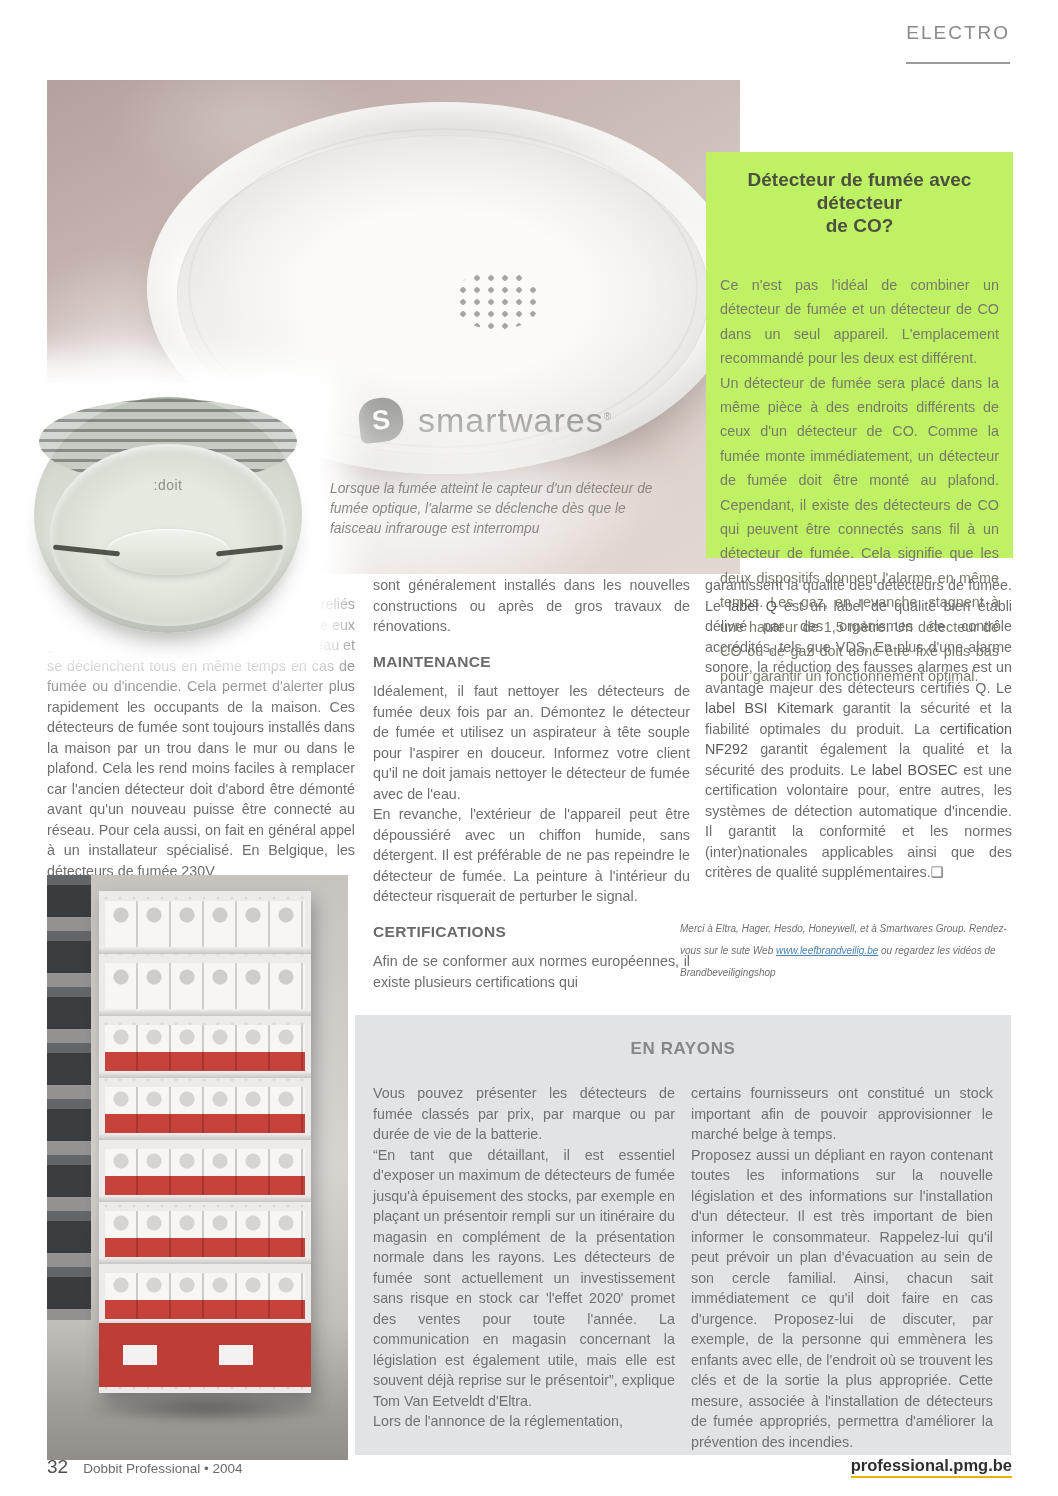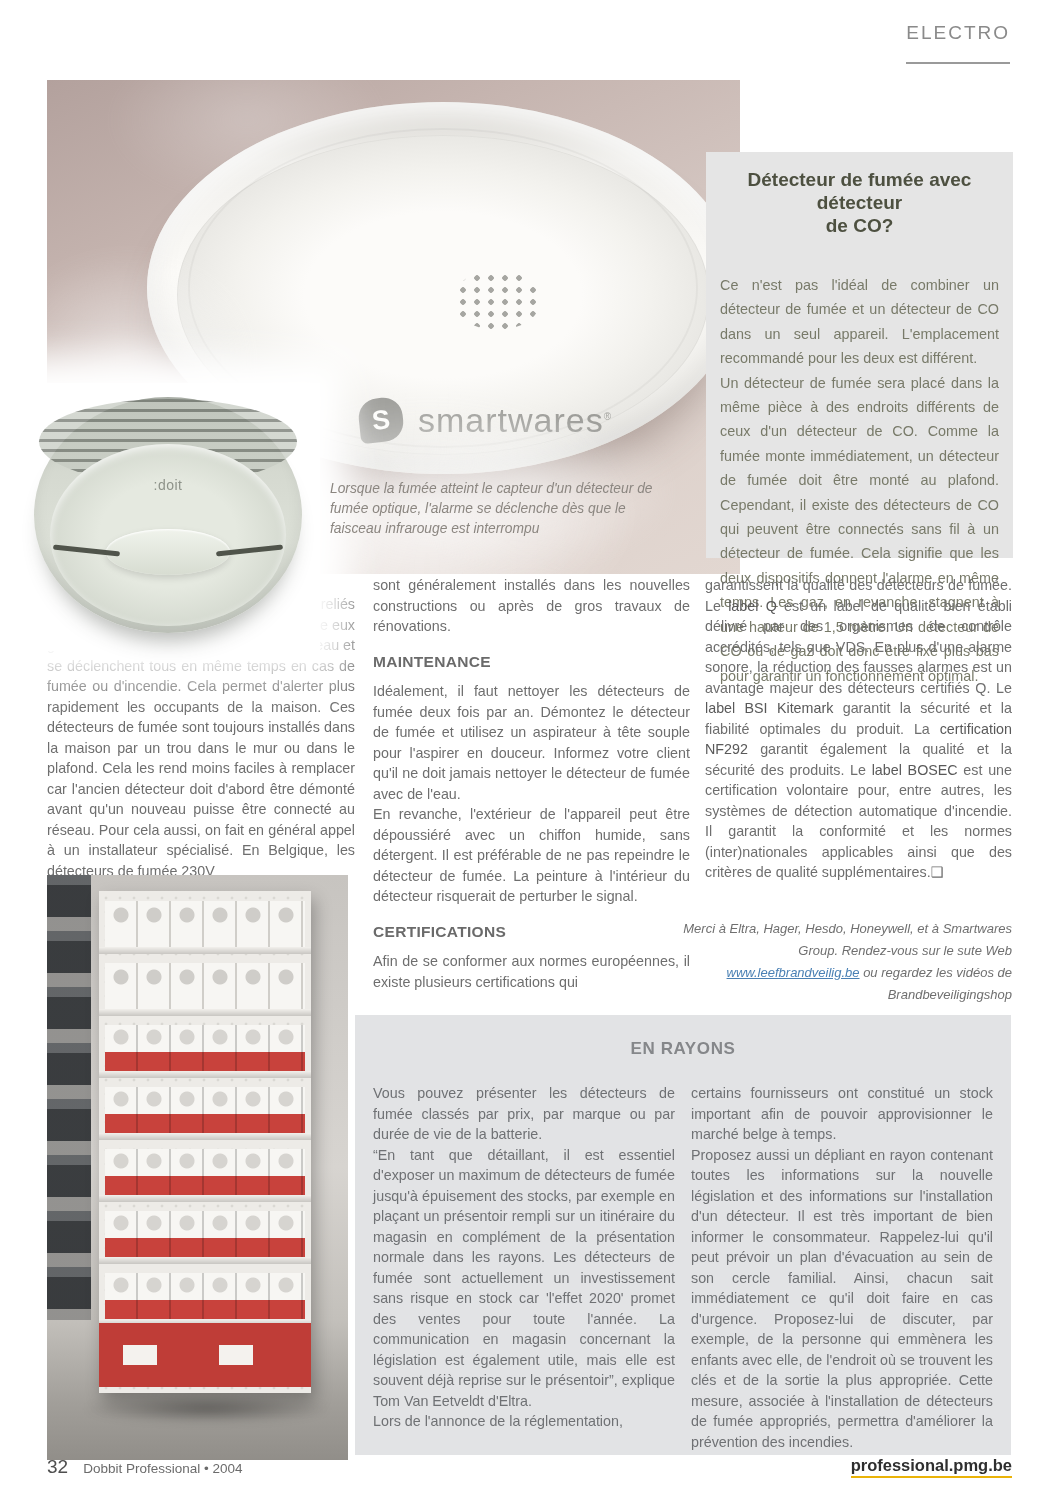--- a/index.html
+++ b/index.html
@@ -78,38 +78,38 @@
   .hd-button { position:absolute; left:50%; top:56%; transform:translateX(-50%);
     width:124px; height:46px; border-radius:50%;
     background:linear-gradient(to bottom, #f0f3ec, #d7dcd1);
     box-shadow:0 3px 7px rgba(0,0,0,.13), inset 0 1px 2px #fff; }
   .hd-slot { position:absolute; top:64%; width:25%; height:5px; background:#50544b; border-radius:3px; }
   .hd-slot.l { left:7%; transform:rotate(6deg); }
   .hd-slot.r { right:7%; transform:rotate(-6deg); }
   
   .green-box {
     position:absolute; left:706px; top:152px; width:307px; height:406px;
-    background:#e5e5e5; padding:16px 14px 0;
+    background:#bef264; padding:16px 14px 0;
   }
   .green-title { text-align:center; font-weight:bold; font-size:19px; line-height:23px;
     color:#4d5040; margin-bottom:10px; }
   .green-body { font-size:14.4px; line-height:24.4px; color:#787a69;
     text-align:justify; white-space:pre-line;margin-top:36px; }
   
   .col { position:absolute; font-size:14.3px; line-height:20.5px; color:#6e6e6e; text-align:justify; }
   .col1 { left:47px; top:594px; width:308px; }
   .col2 { left:373px; top:575px; width:317px; }
   .col3 { left:705px; top:575px; width:307px; }
   .hang-r { text-align:right; }
   .hang-spread { display:flex; justify-content:space-between; }
   .heading { font-weight:bold; font-size:15.5px; color:#6a6a6a; letter-spacing:.3px;
     margin:15px 0 9px; text-align:left; }
   .b { font-weight:normal; color:#595959; }
-  .credits { position:absolute; right:46px; top:918px; width:332px; text-align:right;
-    font-style:italic; font-size:13px; line-height:22px; color:#6f6f6f; }
+  .credits { position:absolute; right:46px; top:918px; width:332px; text-align:left;
+    font-style:italic; font-size:10px; line-height:22px; color:#6f6f6f; }
   .credits .link { color:#4a80b4; text-decoration:underline; font-style:italic; }
   
   .rayons { position:absolute; left:355px; top:1015px; width:656px; height:440px;
     background:#e2e3e5; padding:24px 18px 0; overflow:hidden; }
   .rayons-title { text-align:center; font-weight:bold; font-size:17px; color:#85878a;
     letter-spacing:.6px; margin-bottom:24px; }
   .rayons-cols { display:flex; gap:16px; }
   .rayons-col { flex:1; font-size:14.3px; line-height:20.5px; color:#6f7174; text-align:justify; }
   
   .store-photo { position:absolute; left:47px; top:875px; width:301px; height:585px; overflow:hidden;

